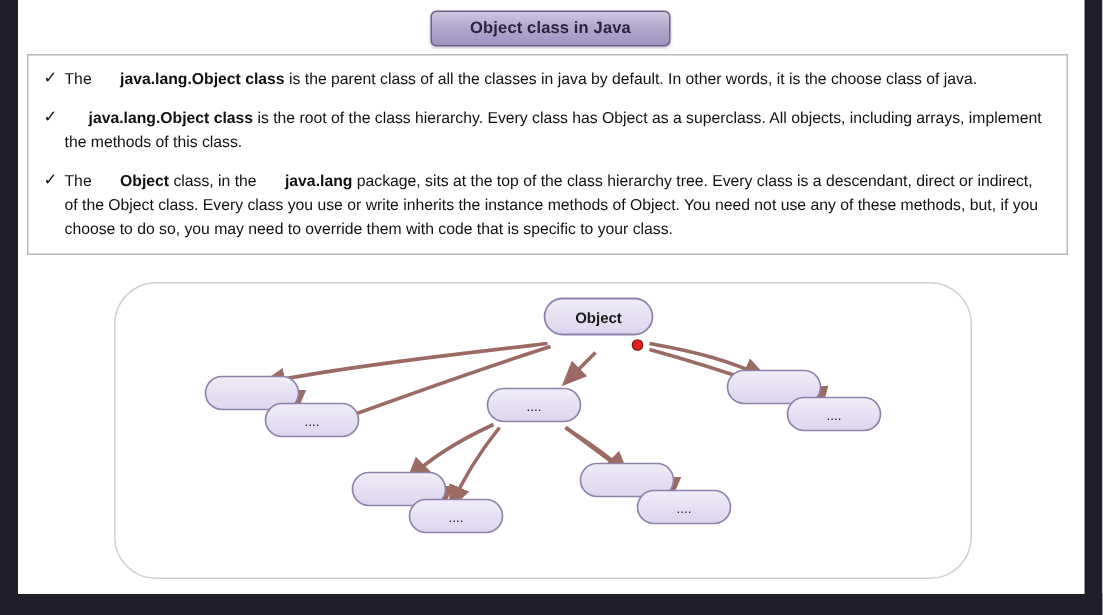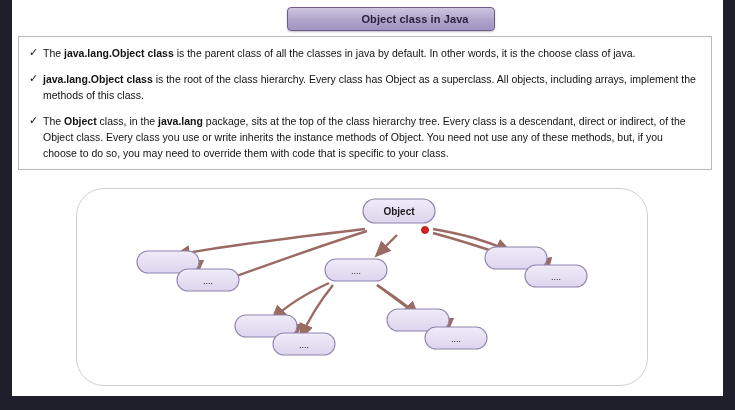--- a/index.html
+++ b/index.html
@@ -53,21 +53,20 @@
     border-radius: 4px;
     background: linear-gradient(to bottom, #cfc6e0 0%, #b3a6cc 50%, #a093c2 100%);
     color: #2c2140;
     font-size: 11px;
     font-weight: bold;
     display: flex;
     align-items: center;
     justify-content: center;
     box-shadow: 0 1px 2px rgba(0,0,0,0.25);
     letter-spacing: 0.1px;
-    padding-left: 48px;
   }
   .text-box {
     position: absolute;
     left: 18px;
     top: 36px;
     width: 694px;
     height: 134px;
     border: 1px solid #b9b9b9;
     background: #ffffff;
     box-sizing: border-box;
@@ -87,21 +86,21 @@
     line-height: 15px;
     padding-top: 0px;
   }
   .btext {
     flex: 1 1 auto;
     font-size: 10.5px;
     line-height: 16px;
     color: #111111;
     text-align: left;
   }
-  .btext b { font-weight: bold; }
+  .btext b { font-weight: bold; margin-left: 16px; }
   .diagram-panel {
     position: absolute;
     left: 76px;
     top: 188px;
     width: 572px;
     height: 198px;
     border: 1px solid #cfcfcf;
     border-radius: 28px;
     background: #ffffff;
     box-sizing: border-box;

